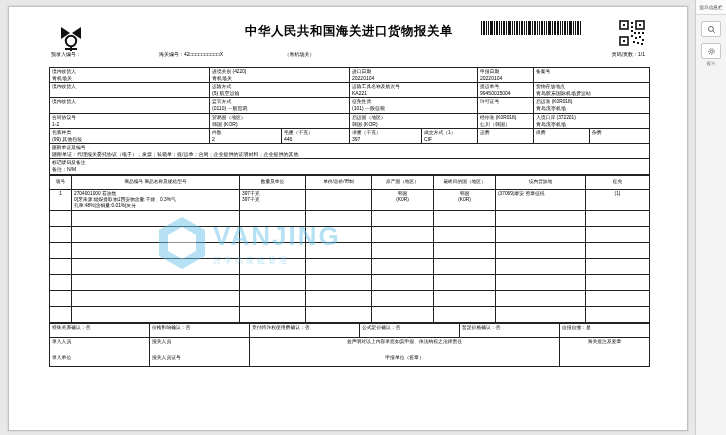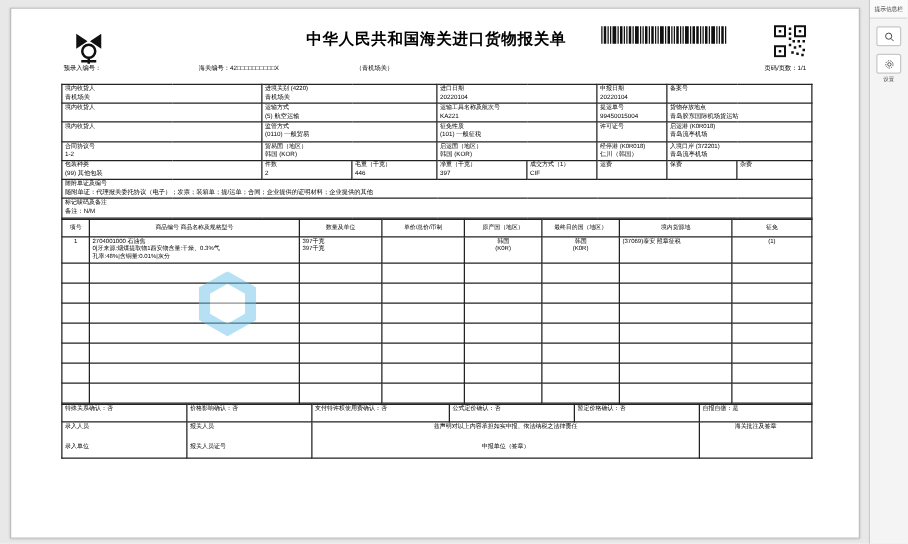--- a/index.html
+++ b/index.html
@@ -507,15 +507,19 @@
             <span>海关批注及签章</span>
           </td>
         </tr>
       </tbody>
         </table>
 
     </div>
 
     <div class="wm">
       <div class="hex"></div>
+      <div>
+        <div class="wm-txt">VANJING</div>
+        <div class="wm-sub">万享供应链管理</div>
+      </div>
     </div>
   </div>
 </div>
 
 </body></html>

